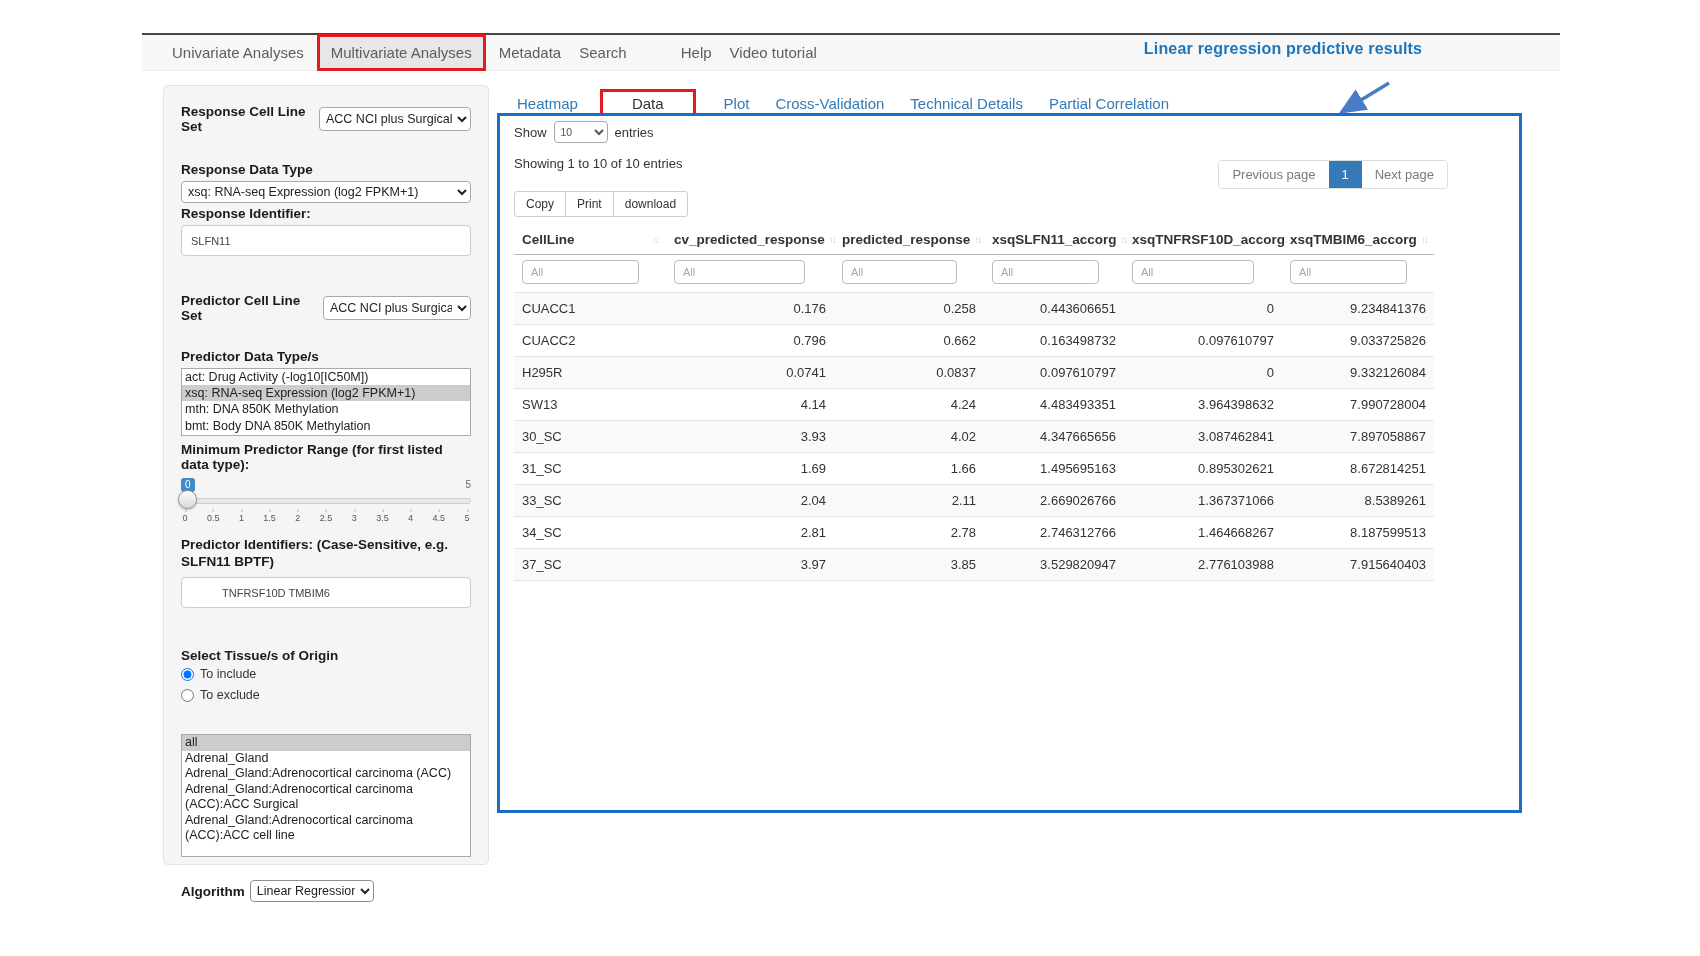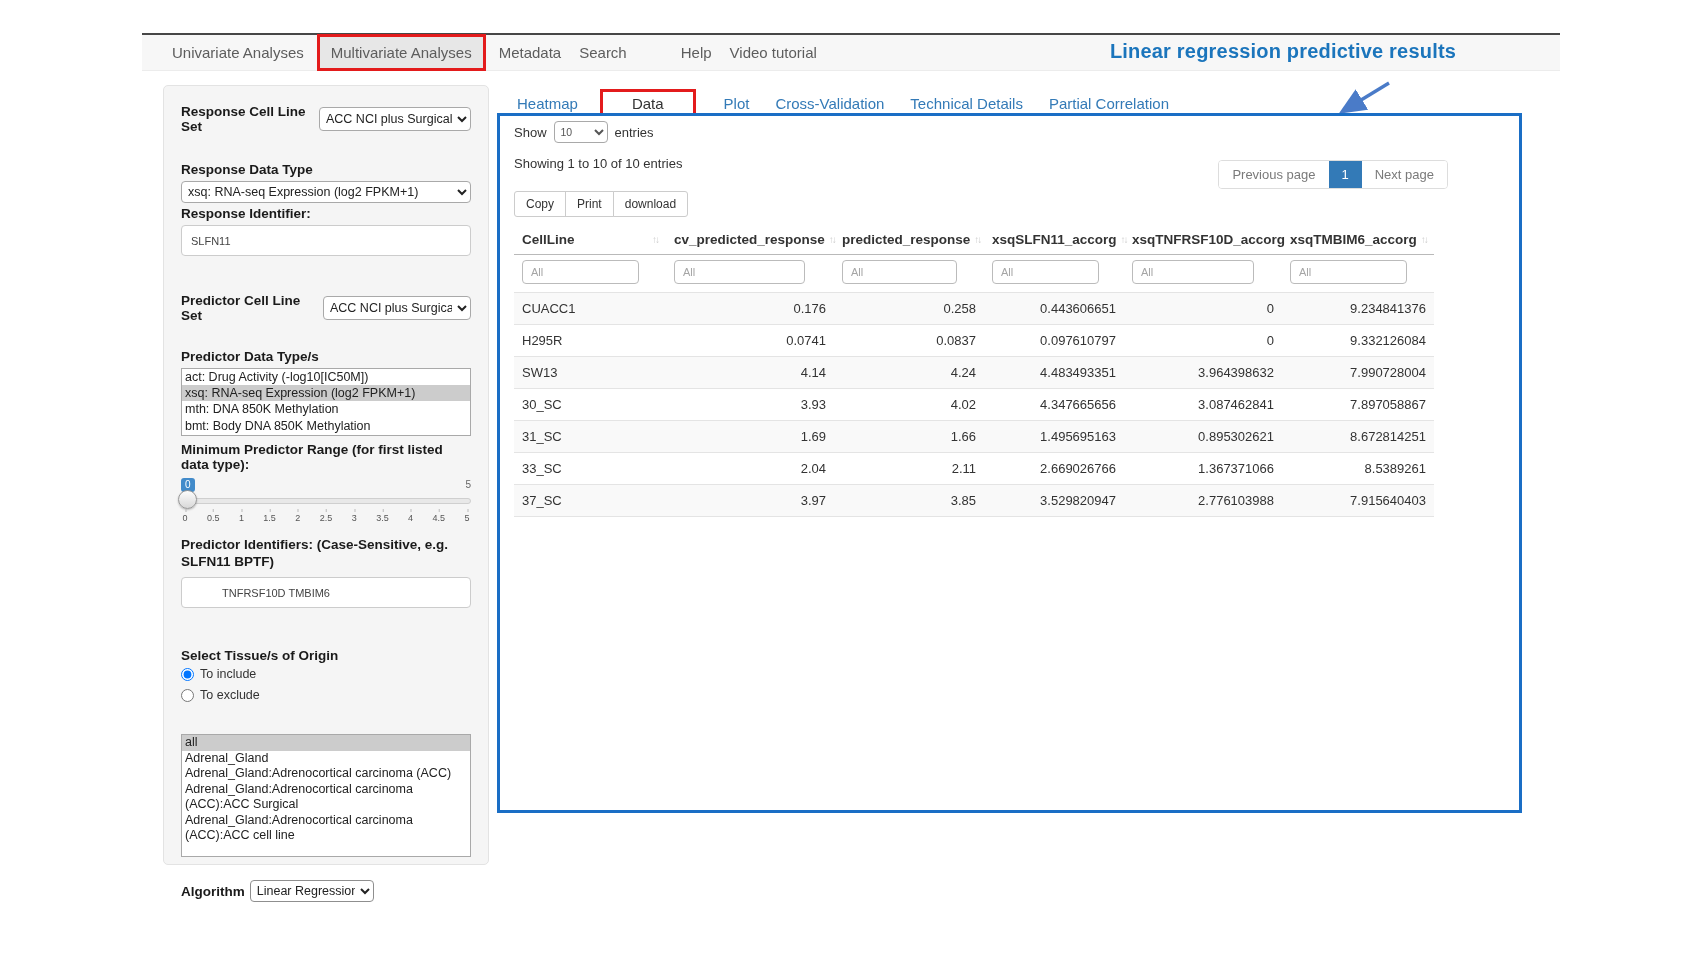--- a/index.html
+++ b/index.html
@@ -10,21 +10,21 @@
   .navbar { position:absolute; left:142px; top:33px; width:1418px; height:38px;
     background:#f7f7f7; border-top:2px solid #474747; border-bottom:1px solid #ececec;
     display:flex; align-items:center; }
   .nav-item { font-size:15px; color:#5d5d5d; padding:8px 9px; white-space:nowrap; cursor:pointer; }
   .nav-item.first { margin-left:21px; }
   .nav-item.active { background:#e7e7e7; border:3px solid #e31b1c; padding:7px 11px; margin:0 4px; }
   .nav-gap { width:36px; }
 
   
   .annotation-title { position:absolute; left:1068px; top:40px; width:430px;
-    font-size:20px; font-weight:bold; color:#1b75bc; text-align:center; letter-spacing:0.2px; }
+    font-size:16px; font-weight:bold; color:#1b75bc; text-align:center; letter-spacing:0.2px; }
   .annotation-arrow { position:absolute; left:1326px; top:76px; }
 
   
   .sidebar { position:absolute; left:163px; top:85px; width:326px; height:780px;
     background:#f5f5f5; border:1px solid #e3e3e3; border-radius:5px; padding:16px 17px; }
   .fld-label { font-size:13.5px; font-weight:bold; color:#1a1a1a; margin-bottom:4px; }
   .inline-row { display:flex; align-items:center; gap:5px; }
   select { font-size:12.5px; color:#222; background:#fff; border:1px solid #a9a9a9;
     border-radius:4px; height:24px; padding:0 2px; }
   .sel-cls { width:152px; }
@@ -297,20 +297,28 @@
       <tbody id="table-body">
           <tr>
             <td class="cell-line">CUACC1</td>
             <td class="num">0.176</td>
             <td class="num">0.258</td>
             <td class="num">0.443606651</td>
             <td class="num">0</td>
             <td class="num">9.234841376</td>
           </tr>
           <tr>
+            <td class="cell-line">CUACC2</td>
+            <td class="num">0.796</td>
+            <td class="num">0.662</td>
+            <td class="num">0.163498732</td>
+            <td class="num">0.097610797</td>
+            <td class="num">9.033725826</td>
+          </tr>
+          <tr>
             <td class="cell-line">H295R</td>
             <td class="num">0.0741</td>
             <td class="num">0.0837</td>
             <td class="num">0.097610797</td>
             <td class="num">0</td>
             <td class="num">9.332126084</td>
           </tr>
           <tr>
             <td class="cell-line">SW13</td>
             <td class="num">4.14</td>
@@ -337,20 +345,28 @@
           </tr>
           <tr>
             <td class="cell-line">33_SC</td>
             <td class="num">2.04</td>
             <td class="num">2.11</td>
             <td class="num">2.669026766</td>
             <td class="num">1.367371066</td>
             <td class="num">8.5389261</td>
           </tr>
           <tr>
+            <td class="cell-line">34_SC</td>
+            <td class="num">2.81</td>
+            <td class="num">2.78</td>
+            <td class="num">2.746312766</td>
+            <td class="num">1.464668267</td>
+            <td class="num">8.187599513</td>
+          </tr>
+          <tr>
             <td class="cell-line">37_SC</td>
             <td class="num">3.97</td>
             <td class="num">3.85</td>
             <td class="num">3.529820947</td>
             <td class="num">2.776103988</td>
             <td class="num">7.915640403</td>
           </tr>
         </tbody>
     </table>
 

